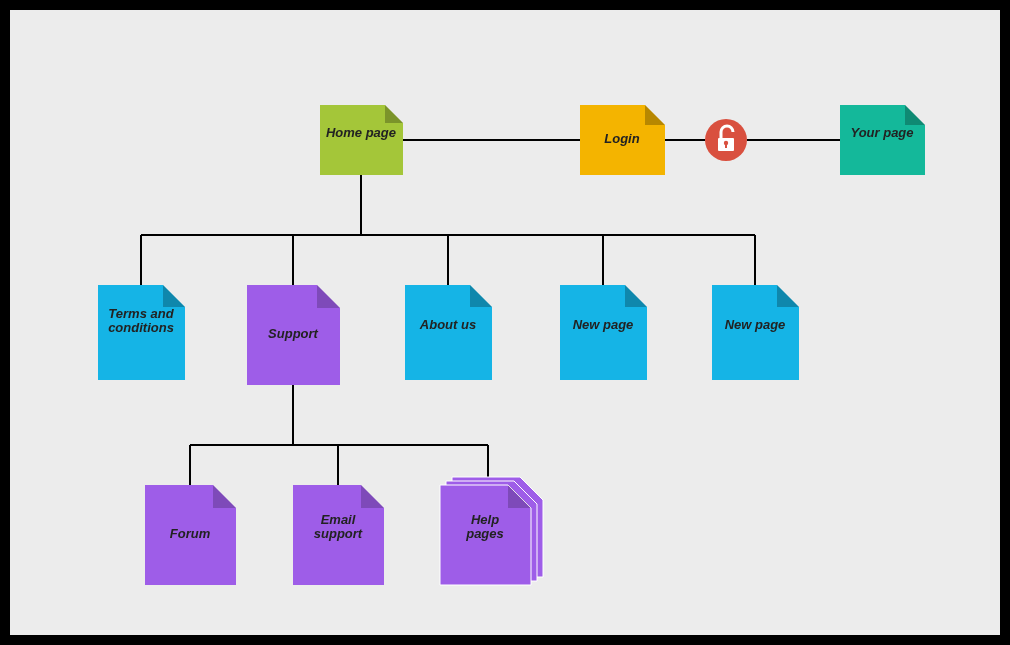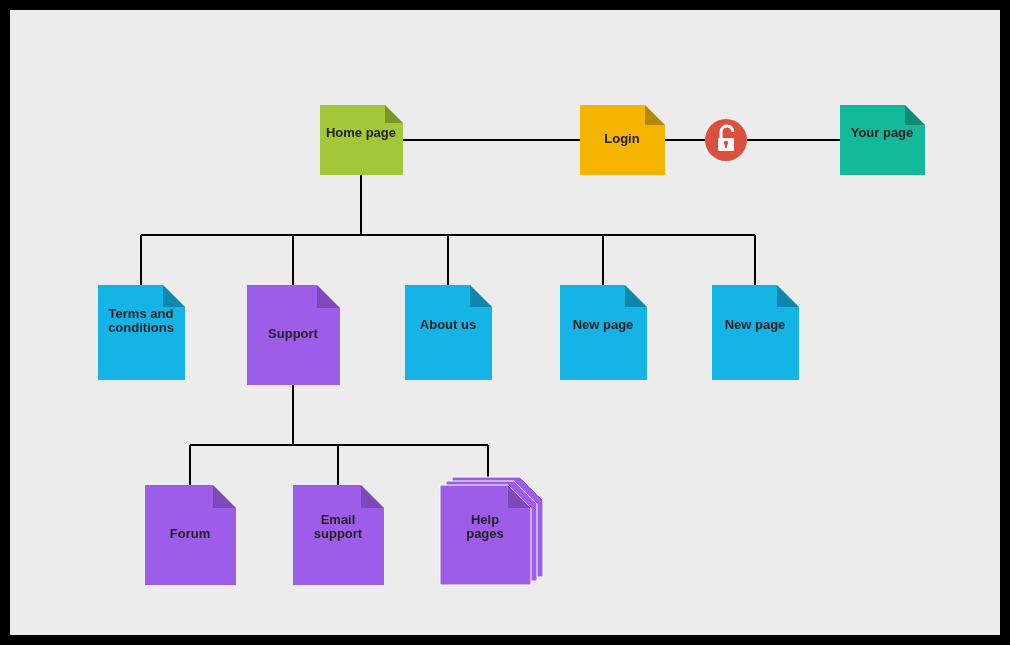--- a/index.html
+++ b/index.html
@@ -11,20 +11,21 @@
     background: #fff;
   }
   .frame {
     position: absolute;
     left: 0; top: 0;
     width: 1010px;
     height: 645px;
     box-sizing: border-box;
     border: 10px solid #000;
     background: #ececec;
+    font-style: italic;
   }
   svg { display: block; }
   .node-label {
     font-size: 13px;
     font-weight: 600;
     fill: #222;
     text-anchor: middle;
     dominant-baseline: middle;
   }
 </style>

